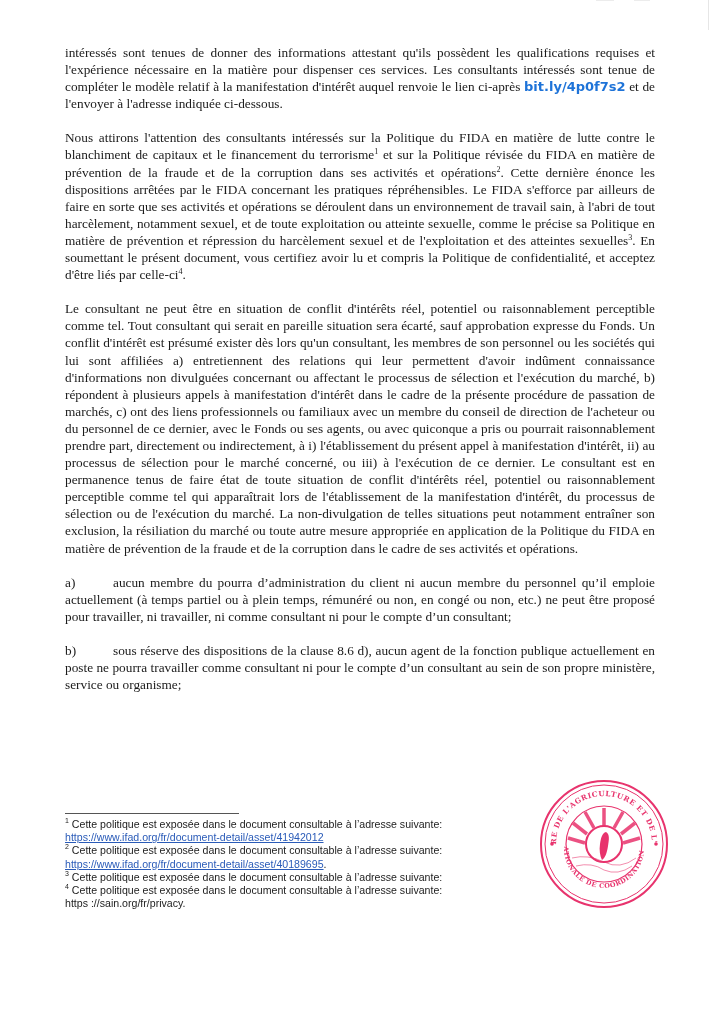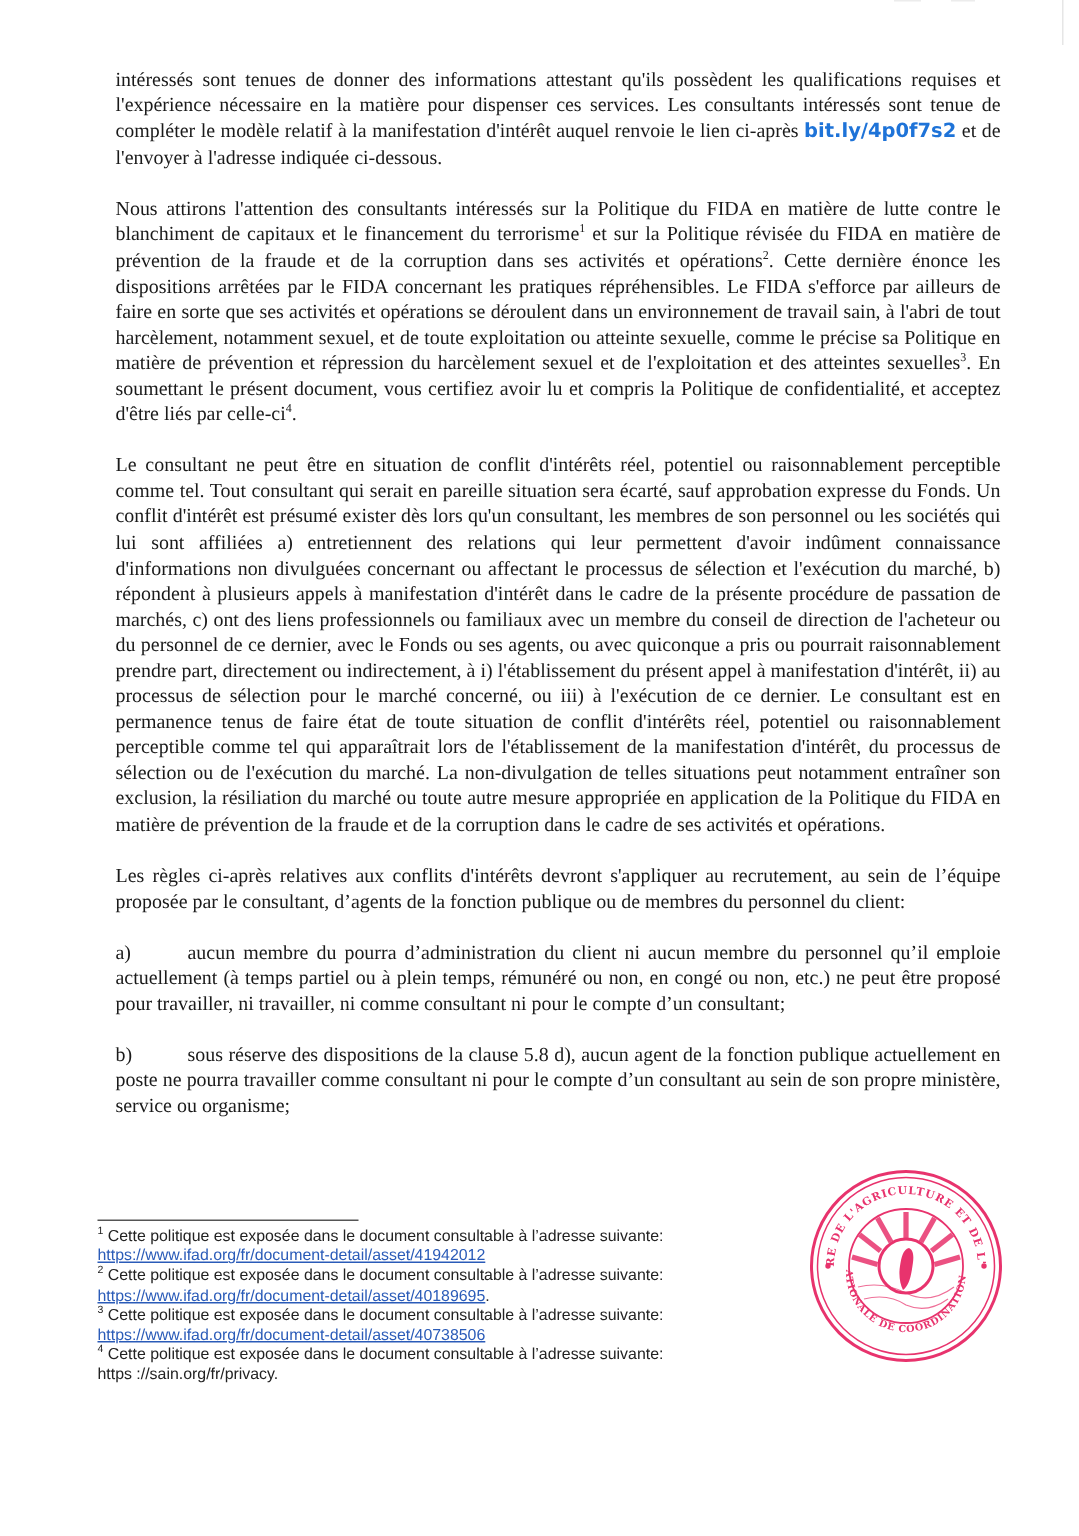--- a/index.html
+++ b/index.html
@@ -4,21 +4,21 @@
 <style>
   html, body { margin: 0; padding: 0; }
   body {
     width: 719px; height: 1024px; background: #ffffff; position: relative; overflow: hidden;
     font-family: "Liberation Serif", "DejaVu Serif", serif; color: #1a1a1a;
   }
   .page-edge { position: absolute; right: 10px; top: 0; width: 1px; height: 30px; background: #e6e6e6; }
   .top-marks { position: absolute; top: 0; left: 596px; width: 60px; height: 3px; }
   .top-marks span { position: absolute; top: 0; height: 1px; background: #ececec; }
   .body-text {
-    position: absolute; left: 77px; top: 44px; width: 590px;
+    position: absolute; left: 65px; top: 44px; width: 590px;
     font-size: 13.3px; line-height: 17.1px; text-align: justify;
   }
   .body-text p { margin: 0 0 17px 0; }
   .body-text sup { font-size: 8px; line-height: 0; vertical-align: super; }
   .bitly { font-family: "DejaVu Sans", sans-serif; font-weight: bold; color: #1e73d8; font-size: 13px; }
   .list-item { display: block; }
   .list-label { display: inline-block; width: 48px; }
   .fn-sep { position: absolute; left: 65px; top: 813px; width: 174px; height: 1px; background: #555; }
   .footnotes {
     position: absolute; left: 65px; top: 818px; width: 420px;
@@ -39,33 +39,32 @@
     <span style="left:38px;width:16px;"></span>
 </div>
 
 <div class="body-text">
   <p><span>intéressés sont tenues de donner des informations attestant qu'ils possèdent les qualifications requises et l'expérience nécessaire en la matière pour dispenser ces services. Les consultants intéressés sont tenue de compléter le modèle relatif à la manifestation d'intérêt auquel renvoie le lien ci-après </span><span class="bitly">bit.ly/4p0f7s2</span><span> et de l'envoyer à l'adresse indiquée ci-dessous.</span></p>
 
   <p><span>Nous attirons l'attention des consultants intéressés sur la Politique du FIDA en matière de lutte contre le blanchiment de capitaux et le financement du terrorisme</span><sup>1</sup><span> et sur la Politique révisée du FIDA en matière de prévention de la fraude et de la corruption dans ses activités et opérations</span><sup>2</sup><span>. Cette dernière énonce les dispositions arrêtées par le FIDA concernant les pratiques répréhensibles. Le FIDA s'efforce par ailleurs de faire en sorte que ses activités et opérations se déroulent dans un environnement de travail sain, à l'abri de tout harcèlement, notamment sexuel, et de toute exploitation ou atteinte sexuelle, comme le précise sa Politique en matière de prévention et répression du harcèlement sexuel et de l'exploitation et des atteintes sexuelles</span><sup>3</sup><span>. En soumettant le présent document, vous certifiez avoir lu et compris la Politique de confidentialité, et acceptez d'être liés par celle-ci</span><sup>4</sup><span>.</span></p>
 
   <p>Le consultant ne peut être en situation de conflit d'intérêts réel, potentiel ou raisonnablement perceptible comme tel. Tout consultant qui serait en pareille situation sera écarté, sauf approbation expresse du Fonds. Un conflit d'intérêt est présumé exister dès lors qu'un consultant, les membres de son personnel ou les sociétés qui lui sont affiliées a) entretiennent des relations qui leur permettent d'avoir indûment connaissance d'informations non divulguées concernant ou affectant le processus de sélection et l'exécution du marché, b) répondent à plusieurs appels à manifestation d'intérêt dans le cadre de la présente procédure de passation de marchés, c) ont des liens professionnels ou familiaux avec un membre du conseil de direction de l'acheteur ou du personnel de ce dernier, avec le Fonds ou ses agents, ou avec quiconque a pris ou pourrait raisonnablement prendre part, directement ou indirectement, à i) l'établissement du présent appel à manifestation d'intérêt, ii) au processus de sélection pour le marché concerné, ou iii) à l'exécution de ce dernier. Le consultant est en permanence tenus de faire état de toute situation de conflit d'intérêts réel, potentiel ou raisonnablement perceptible comme tel qui apparaîtrait lors de l'établissement de la manifestation d'intérêt, du processus de sélection ou de l'exécution du marché. La non-divulgation de telles situations peut notamment entraîner son exclusion, la résiliation du marché ou toute autre mesure appropriée en application de la Politique du FIDA en matière de prévention de la fraude et de la corruption dans le cadre de ses activités et opérations.</p>
 
-  <p>Les règles ci-après relatives aux conflits d'intérêts devront s'appliquer au recrutement, au sein de l’équipe proposée par le consultant, d’agents de la fonction publique ou de membres du personnel du client:</p>
 
   <p class="list-item"><span class="list-label">a)</span><span>aucun membre du pourra d’administration du client ni aucun membre du personnel qu’il emploie actuellement (à temps partiel ou à plein temps, rémunéré ou non, en congé ou non, etc.) ne peut être proposé pour travailler, ni travailler, ni comme consultant ni pour le compte d’un consultant;</span></p>
 
-  <p class="list-item"><span class="list-label">b)</span><span>sous réserve des dispositions de la clause 5.8 d), aucun agent de la fonction publique actuellement en poste ne pourra travailler comme consultant ni pour le compte d’un consultant au sein de son propre ministère, service ou organisme;</span></p>
+  <p class="list-item"><span class="list-label">b)</span><span>sous réserve des dispositions de la clause 8.6 d), aucun agent de la fonction publique actuellement en poste ne pourra travailler comme consultant ni pour le compte d’un consultant au sein de son propre ministère, service ou organisme;</span></p>
 </div>
 
 <div class="fn-sep"></div>
 
 <div class="footnotes">
   <p class="fn"><sup>1</sup><span> Cette politique est exposée dans le document consultable à l’adresse suivante:</span><br><a>https://www.ifad.org/fr/document-detail/asset/41942012</a><span></span></p>
   <p class="fn"><sup>2</sup><span> Cette politique est exposée dans le document consultable à l’adresse suivante:</span><br><a>https://www.ifad.org/fr/document-detail/asset/40189695</a><span>.</span></p>
-  <p class="fn"><sup>3</sup><span> Cette politique est exposée dans le document consultable à l’adresse suivante:</span><br><a>https://www.ifad.org/fr/document-detail/asset/40738506</a><span></span></p>
+  <p class="fn"><sup>3</sup><span> Cette politique est exposée dans le document consultable à l’adresse suivante:</span><br><span></span></p>
   <p class="fn"><sup>4</sup><span> Cette politique est exposée dans le document consultable à l’adresse suivante:</span><br><span class="plain-link">https ://sain.org/fr/privacy.</span></p>
 </div>
 
 <svg class="stamp" viewBox="0 0 132 132">
   <defs>
     <path id="outerArc" d="M 18 66 A 48 48 0 1 1 114 66"></path>
     <path id="innerArc" d="M 26 70 A 40 40 0 0 0 106 70"></path>
   </defs>
   <g fill="none" stroke="#e8336d">
     <circle cx="66" cy="66" r="63" stroke-width="2"></circle>

